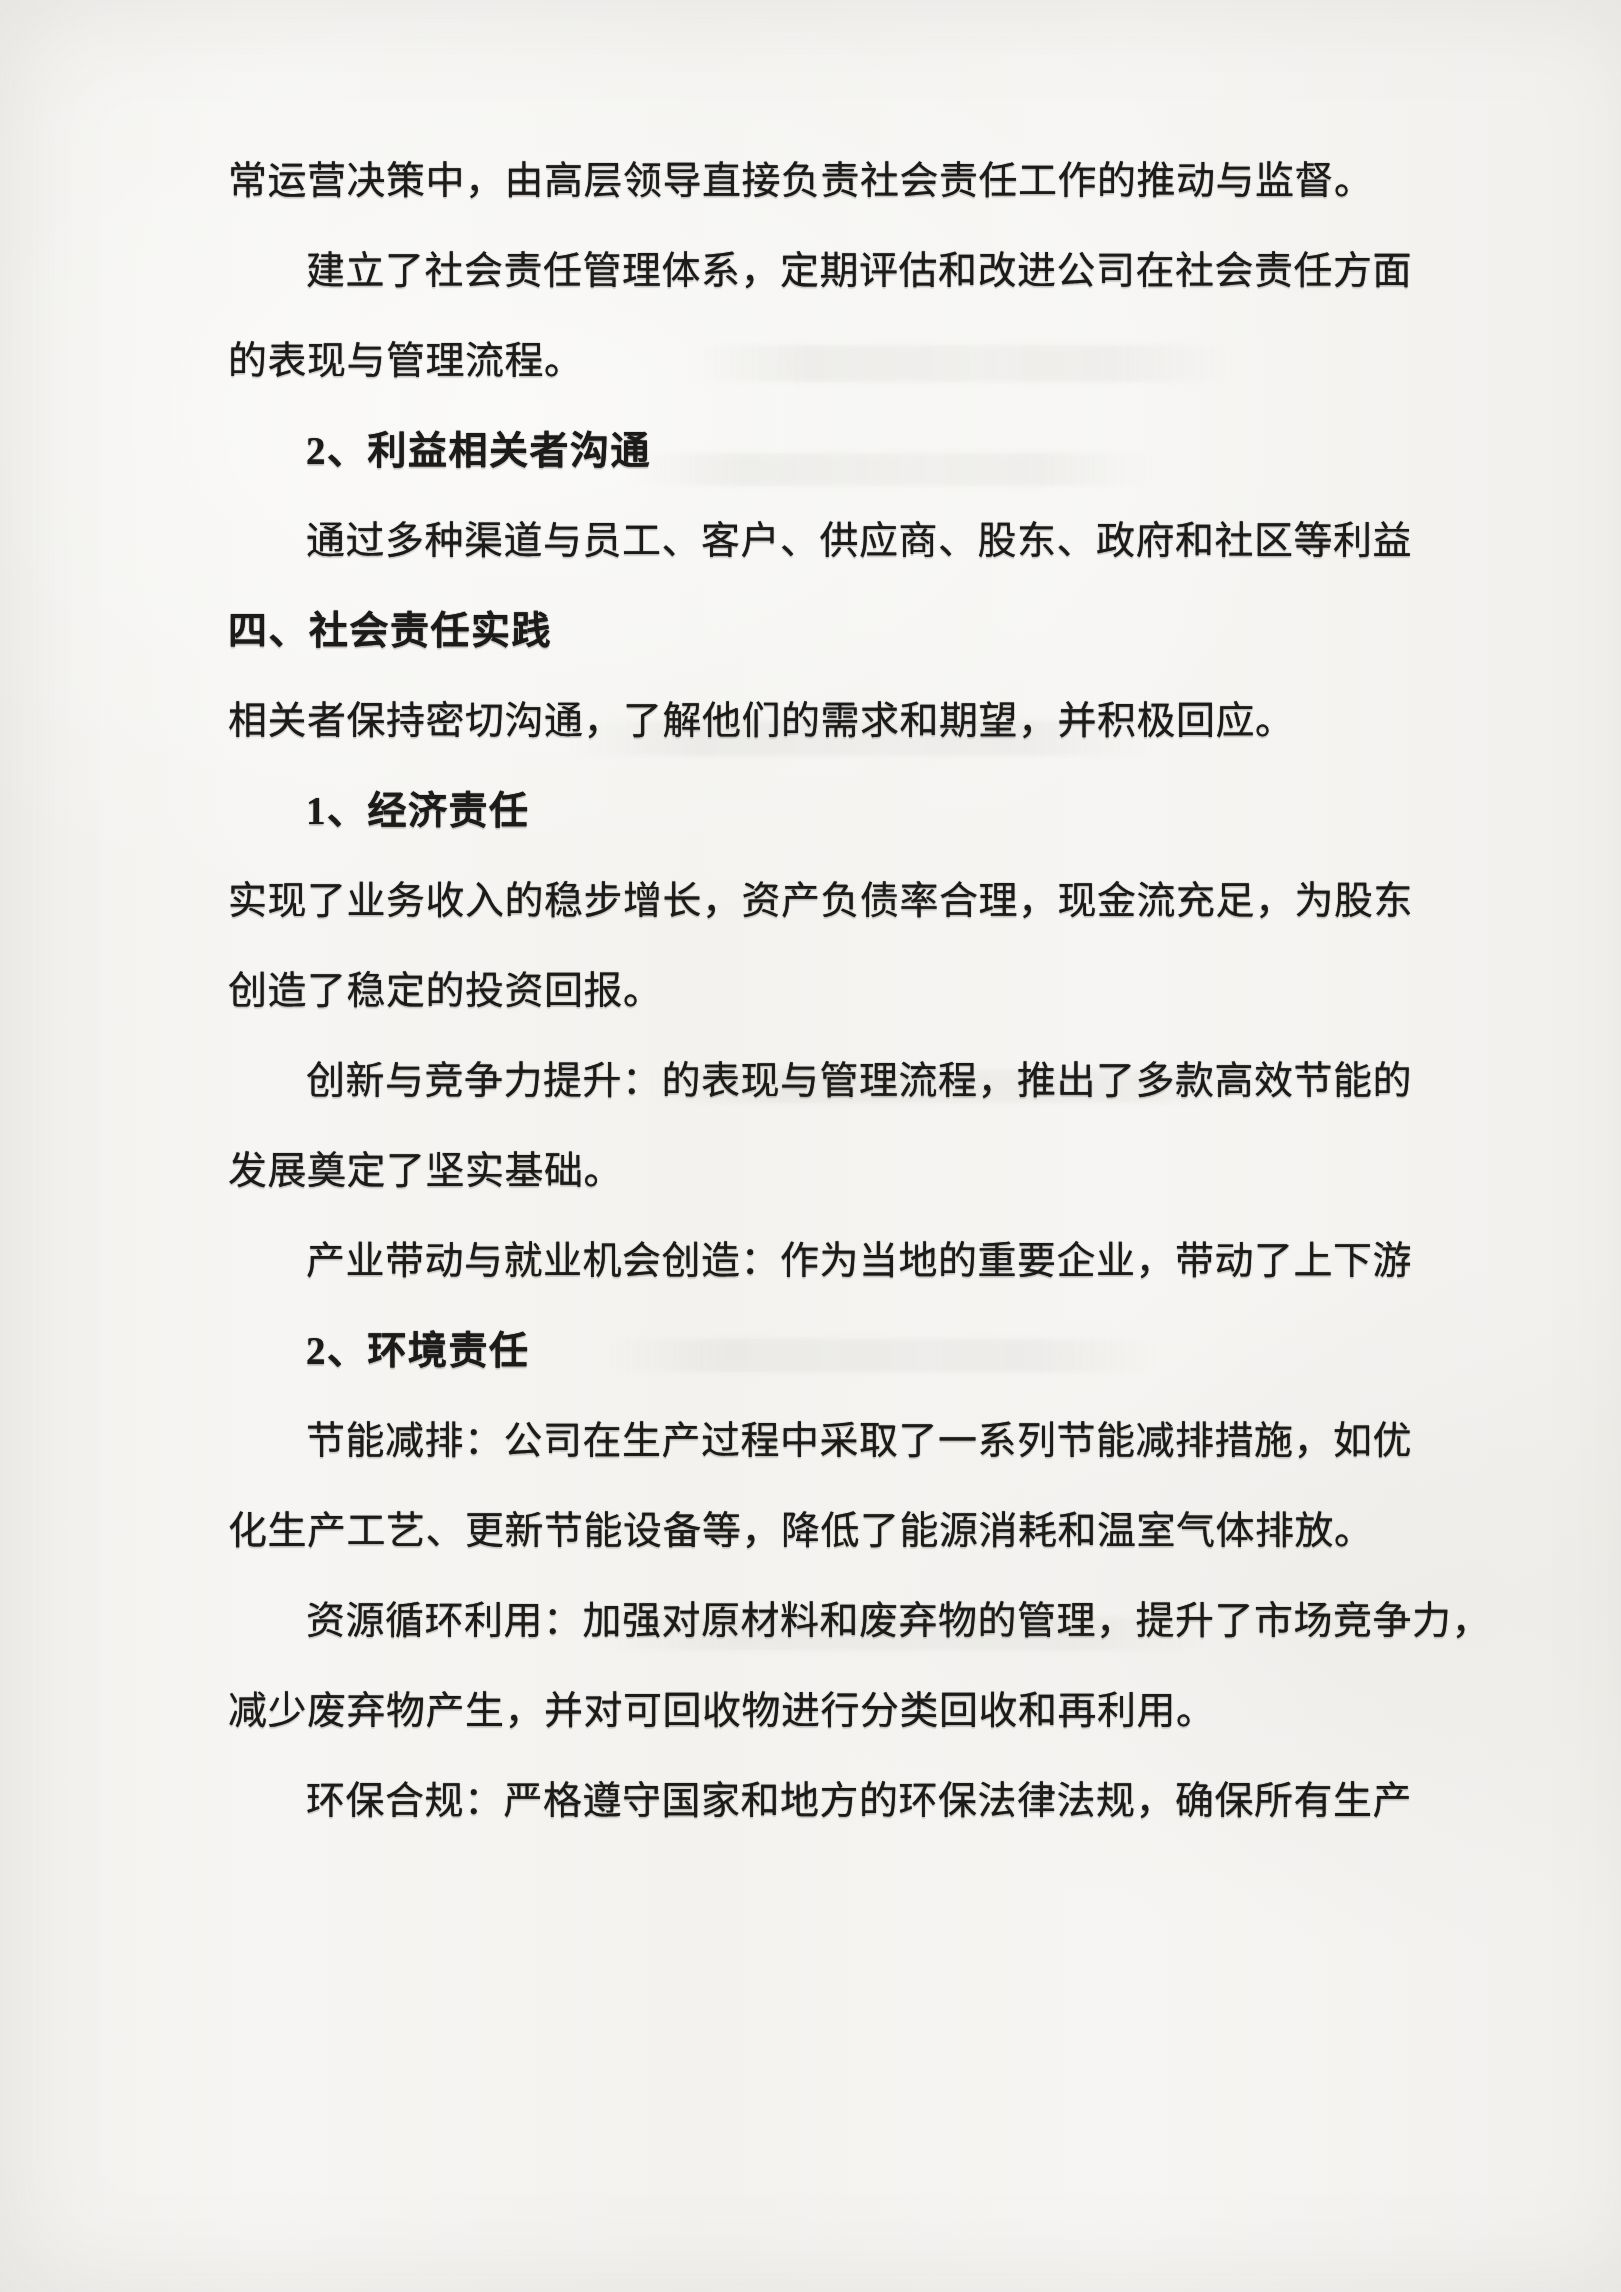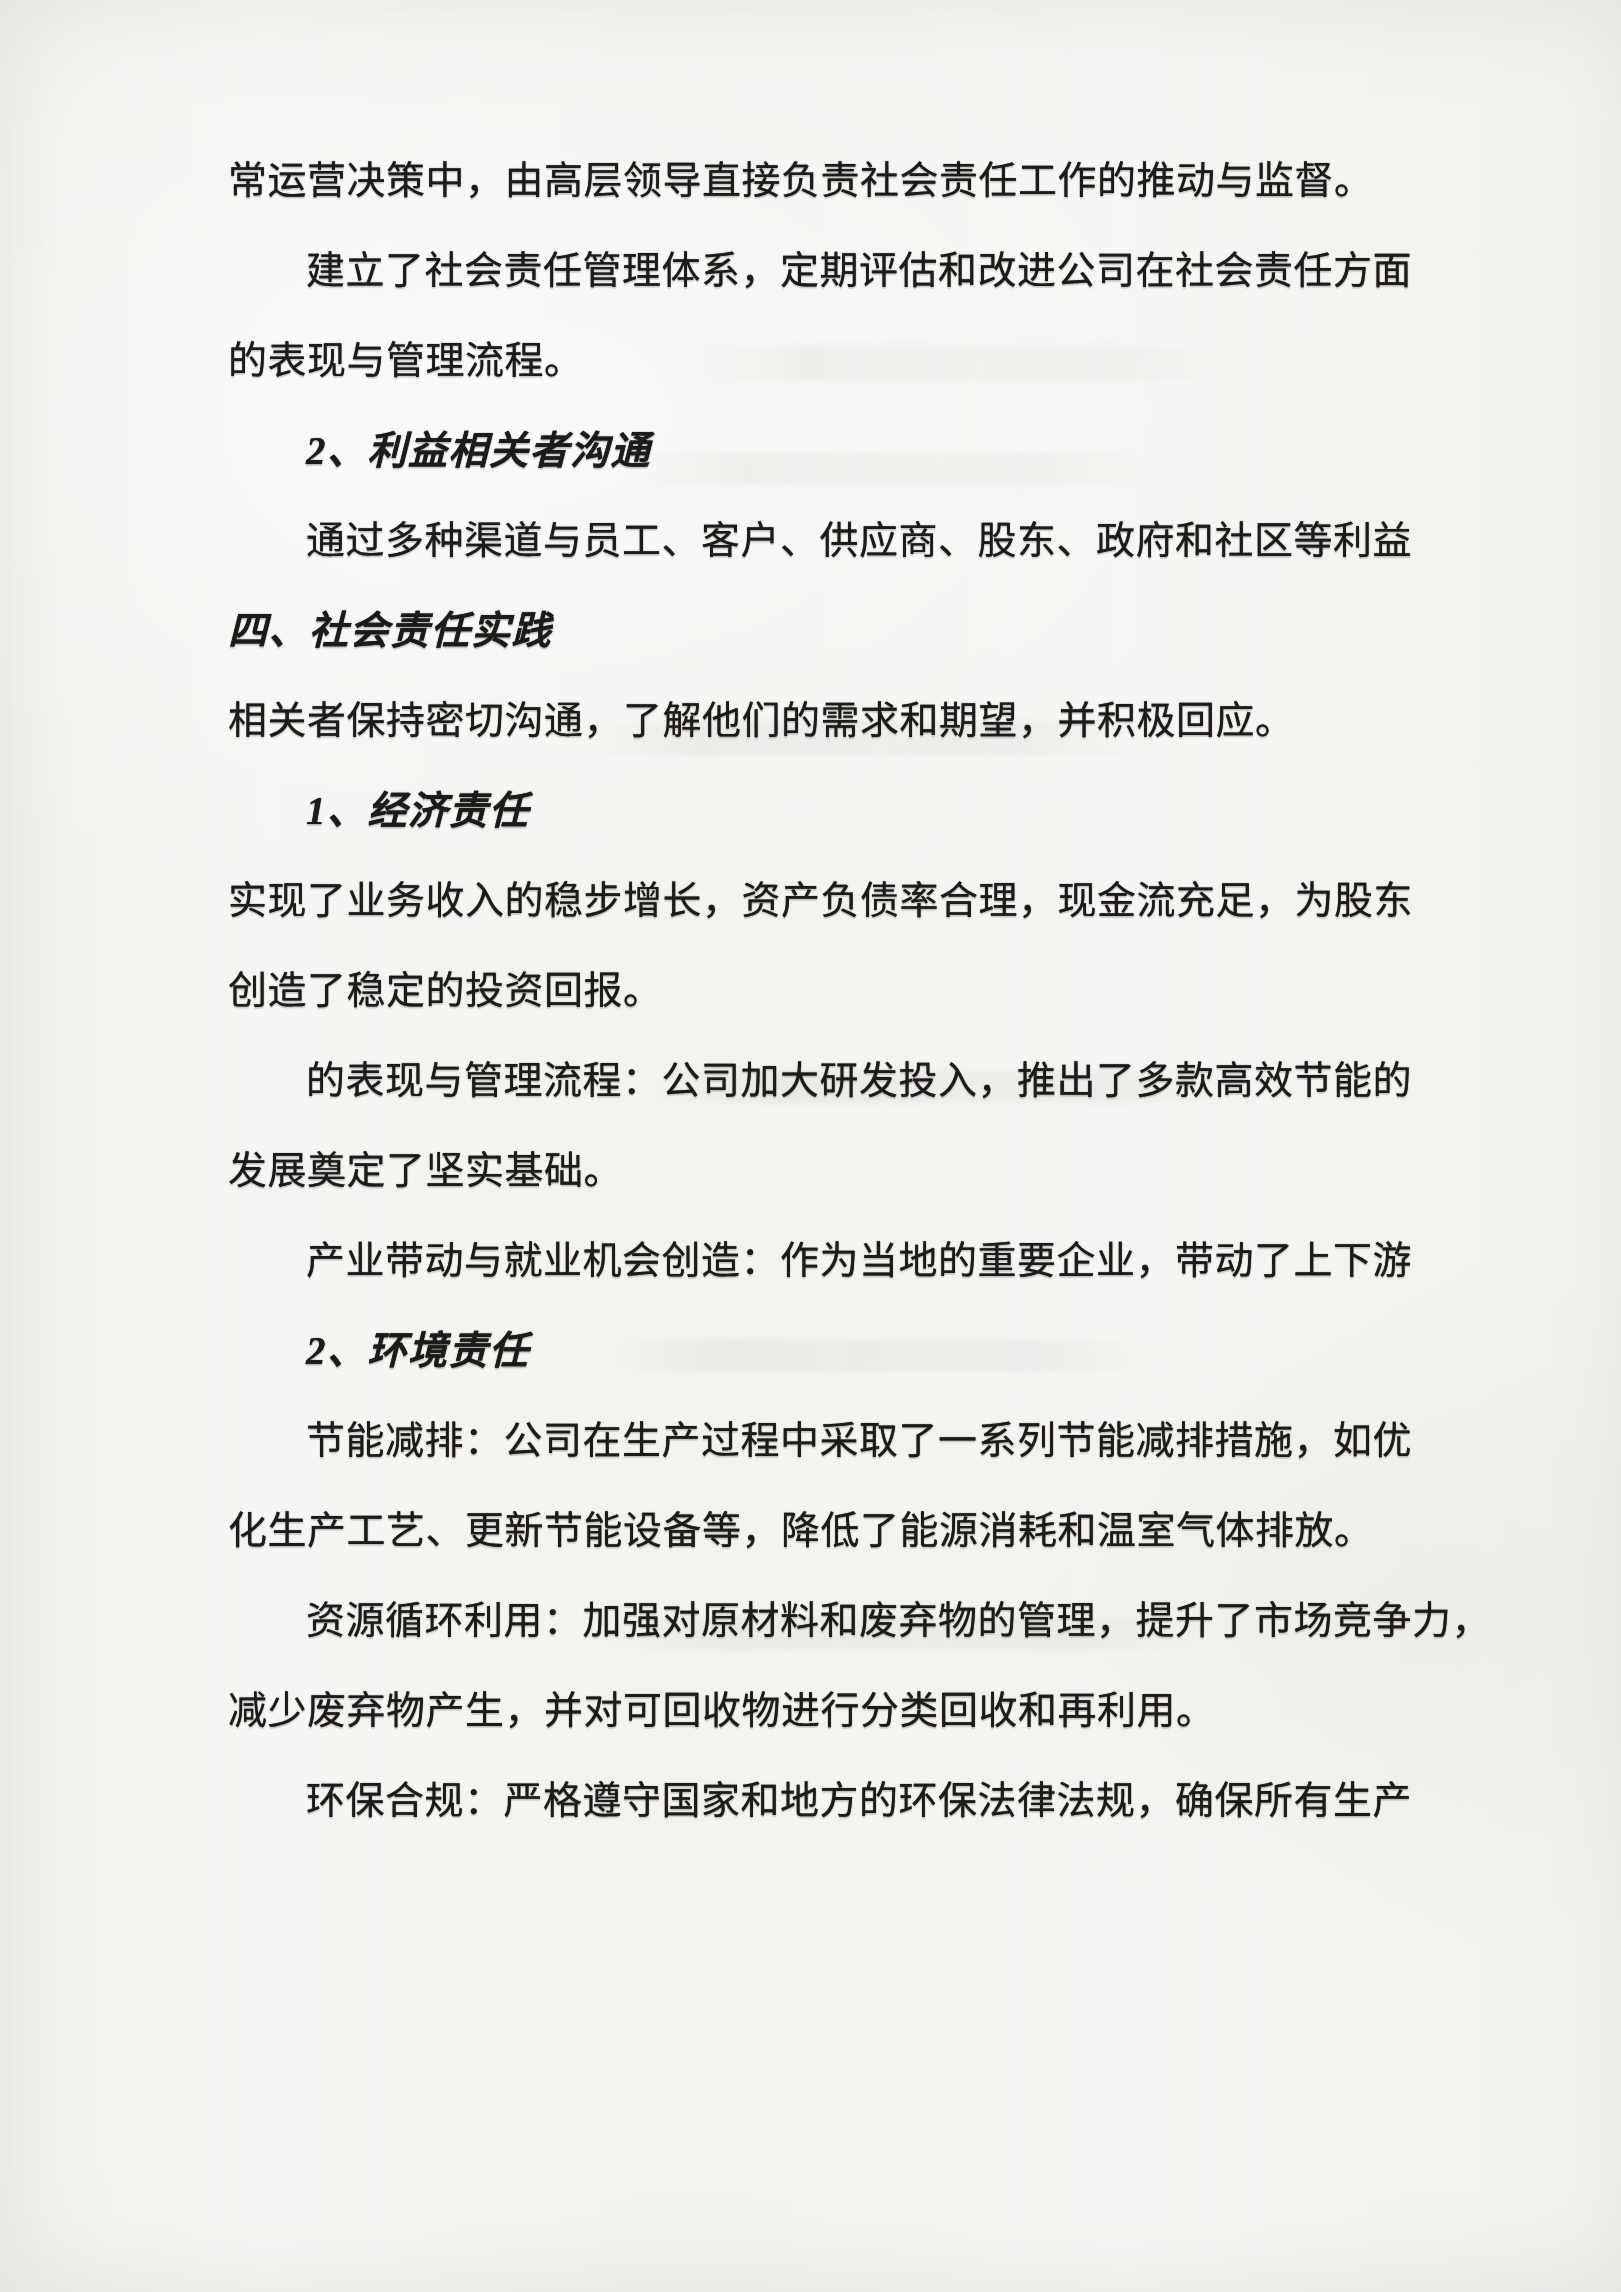--- a/index.html
+++ b/index.html
@@ -37,21 +37,20 @@
     color: #1d1b19;
     white-space: nowrap;
     letter-spacing: 0.5px;
     text-shadow: 0 0 1px rgba(29,27,25,0.85), 0 2px 1px rgba(29,27,25,0.16);
   }
   .indent { padding-left: 78px; }
   .heading {
     font-weight: 700;
     letter-spacing: 1.5px;
     text-shadow: 0 0 1px rgba(20,18,16,0.95), 0 2px 1px rgba(20,18,16,0.18);
-    font-style: italic;
   }
   .smudge {
     position: absolute;
     border-radius: 17.6px;
     background: linear-gradient(90deg,
       rgba(152,148,141,0) 0%,
       rgba(152,148,141,0.09) 22%,
       rgba(152,148,141,0.07) 55%,
       rgba(152,148,141,0.08) 78%,
       rgba(152,148,141,0) 100%);
@@ -75,21 +74,21 @@
     <p class="line">常运营决策中，由高层领导直接负责社会责任工作的推动与监督。</p>
     <p class="line indent">建立了社会责任管理体系，定期评估和改进公司在社会责任方面</p>
     <p class="line">的表现与管理流程。</p>
     <p class="line indent heading">2、利益相关者沟通</p>
     <p class="line indent">通过多种渠道与员工、客户、供应商、股东、政府和社区等利益</p>
     <p class="line heading">四、社会责任实践</p>
     <p class="line">相关者保持密切沟通，了解他们的需求和期望，并积极回应。</p>
     <p class="line indent heading">1、经济责任</p>
     <p class="line">实现了业务收入的稳步增长，资产负债率合理，现金流充足，为股东</p>
     <p class="line">创造了稳定的投资回报。</p>
-    <p class="line indent">的表现与管理流程：公司加大研发投入，推出了多款高效节能的</p>
+    <p class="line indent">创新与竞争力提升：的表现与管理流程，推出了多款高效节能的</p>
     <p class="line">发展奠定了坚实基础。</p>
     <p class="line indent">产业带动与就业机会创造：作为当地的重要企业，带动了上下游</p>
     <p class="line indent heading">2、环境责任</p>
     <p class="line indent">节能减排：公司在生产过程中采取了一系列节能减排措施，如优</p>
     <p class="line">化生产工艺、更新节能设备等，降低了能源消耗和温室气体排放。</p>
     <p class="line indent">资源循环利用：加强对原材料和废弃物的管理，提升了市场竞争力，</p>
     <p class="line">减少废弃物产生，并对可回收物进行分类回收和再利用。</p>
     <p class="line indent">环保合规：严格遵守国家和地方的环保法律法规，确保所有生产</p>
   </div>
 

